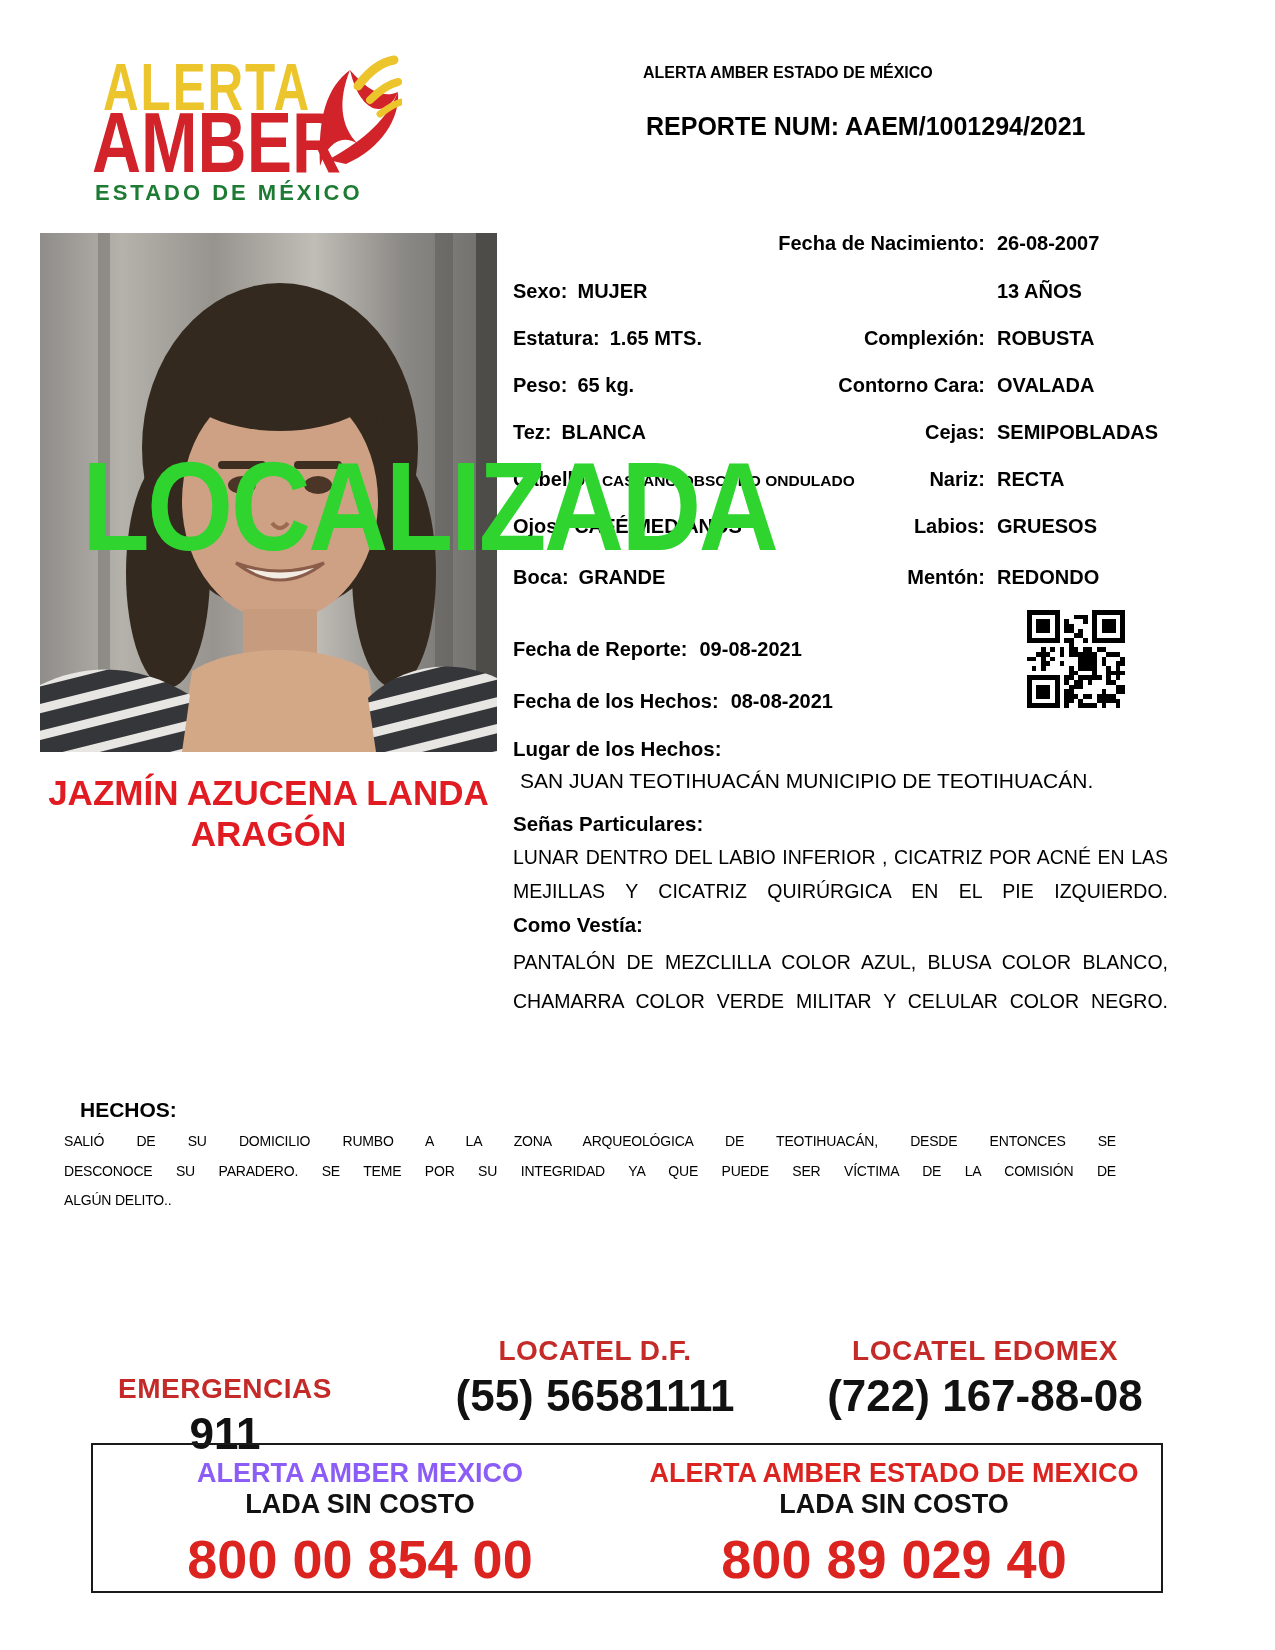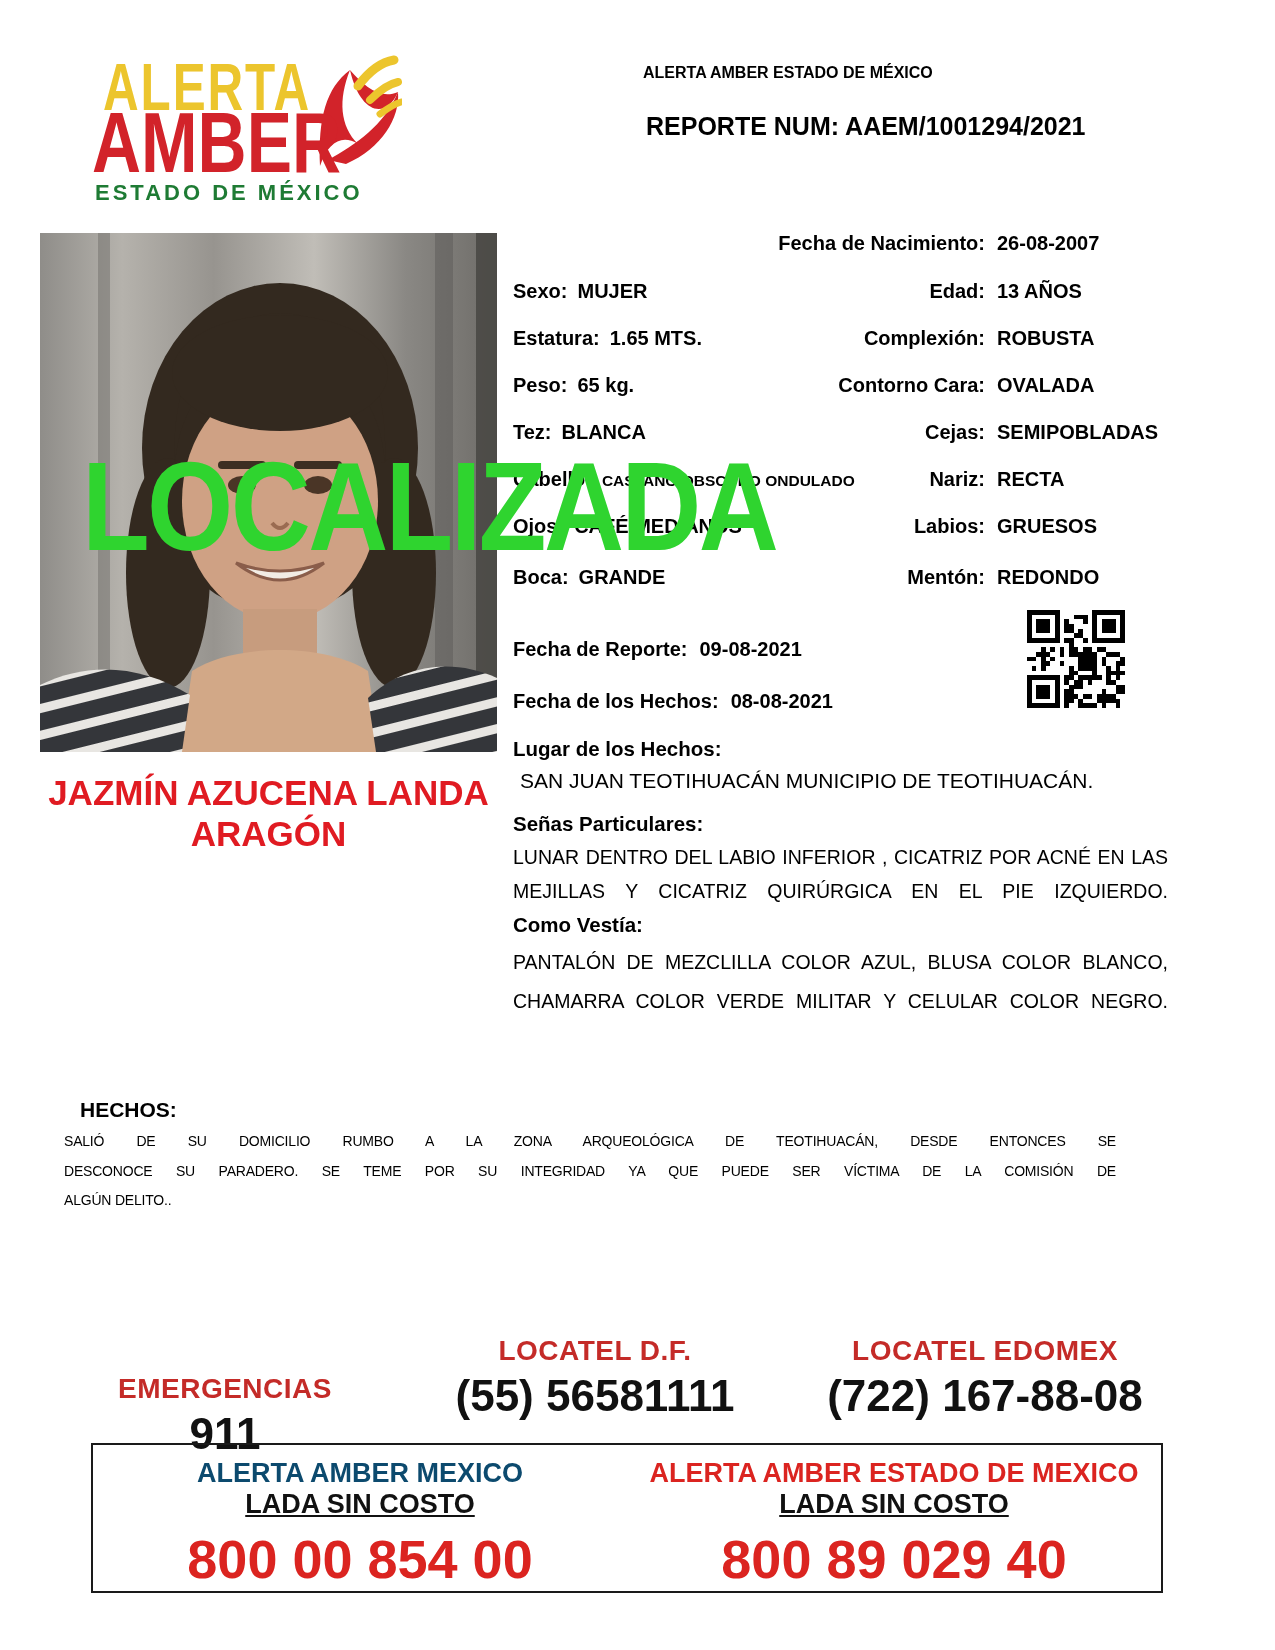--- a/index.html
+++ b/index.html
@@ -72,21 +72,21 @@
   .contact .c-number{font-size:44px; font-weight:bold; color:#111; margin-top:4px; white-space:nowrap;}
   .contact-1{left:60px; top:1335px; width:330px;margin-top:38px;}
   .contact-2{left:425px; top:1335px; width:340px;}
   .contact-3{left:790px; top:1335px; width:390px;}
 
   
   .footer-box{left:91px; top:1443px; width:1068px; height:146px;
     border:2px solid #1a1a1a; display:flex;}
   .footer-col{flex:1; text-align:center; padding-top:13px;}
   .f-title{font-size:27px; font-weight:bold;}
-  .f-sub{font-size:27px; font-weight:bold; color:#111; margin-top:0px;text-decoration:underline;}
+  .f-sub{font-size:27px; font-weight:bold; color:#111; margin-top:0px;}
   .f-number{font-size:54px; font-weight:bold; margin-top:8px; white-space:nowrap;}
 </style>
 </head>
 <body>
 
 <div class="page">
 
   <div class="abs logo-alerta" style="color:#ECC52D">ALERTA</div>
   <div class="abs logo-swoosh">
     <svg viewBox="0 0 104 118" xmlns="http://www.w3.org/2000/svg">
@@ -149,21 +149,20 @@
     <div>JAZMÍN AZUCENA LANDA</div>
     <div>ARAGÓN</div>
   </div>
 
   <div class="abs drow" style="top:232px">
     <span class="rp">Fecha de Nacimiento:</span>
     <span class="rpv">26-08-2007</span>
   </div>
   <div class="abs drow" style="top:280px">
     <span class="lp"><b>Sexo:</b><span class="val">MUJER</span></span>
-    <span class="rp">Edad:</span>
     <span class="rpv">13 AÑOS</span>
   </div>
   <div class="abs drow" style="top:327px">
     <span class="lp"><b>Estatura:</b><span class="val">1.65 MTS.</span></span>
     <span class="rp">Complexión:</span>
     <span class="rpv">ROBUSTA</span>
   </div>
   <div class="abs drow" style="top:374px">
     <span class="lp"><b>Peso:</b><span class="val">65 kg.</span></span>
     <span class="rp">Contorno Cara:</span>
@@ -365,21 +364,21 @@
     <div class="c-label" style="color:#C42B28">LOCATEL D.F.</div>
     <div class="c-number">(55) 56581111</div>
   </div>
   <div class="abs contact contact-3">
     <div class="c-label" style="color:#C42B28">LOCATEL EDOMEX</div>
     <div class="c-number">(722) 167-88-08</div>
   </div>
 
   <div class="abs footer-box">
     <div class="footer-col">
-      <div class="f-title" style="color:#0c4a6e">ALERTA AMBER MEXICO</div>
+      <div class="f-title" style="color:#8b5cf6">ALERTA AMBER MEXICO</div>
       <div class="f-sub">LADA SIN COSTO</div>
       <div class="f-number" style="color:#DB2420">800 00 854 00</div>
     </div>
     <div class="footer-col">
       <div class="f-title" style="color:#DB2420">ALERTA AMBER ESTADO DE MEXICO</div>
       <div class="f-sub">LADA SIN COSTO</div>
       <div class="f-number" style="color:#DB2420">800 89 029 40</div>
     </div>
   </div>
 

